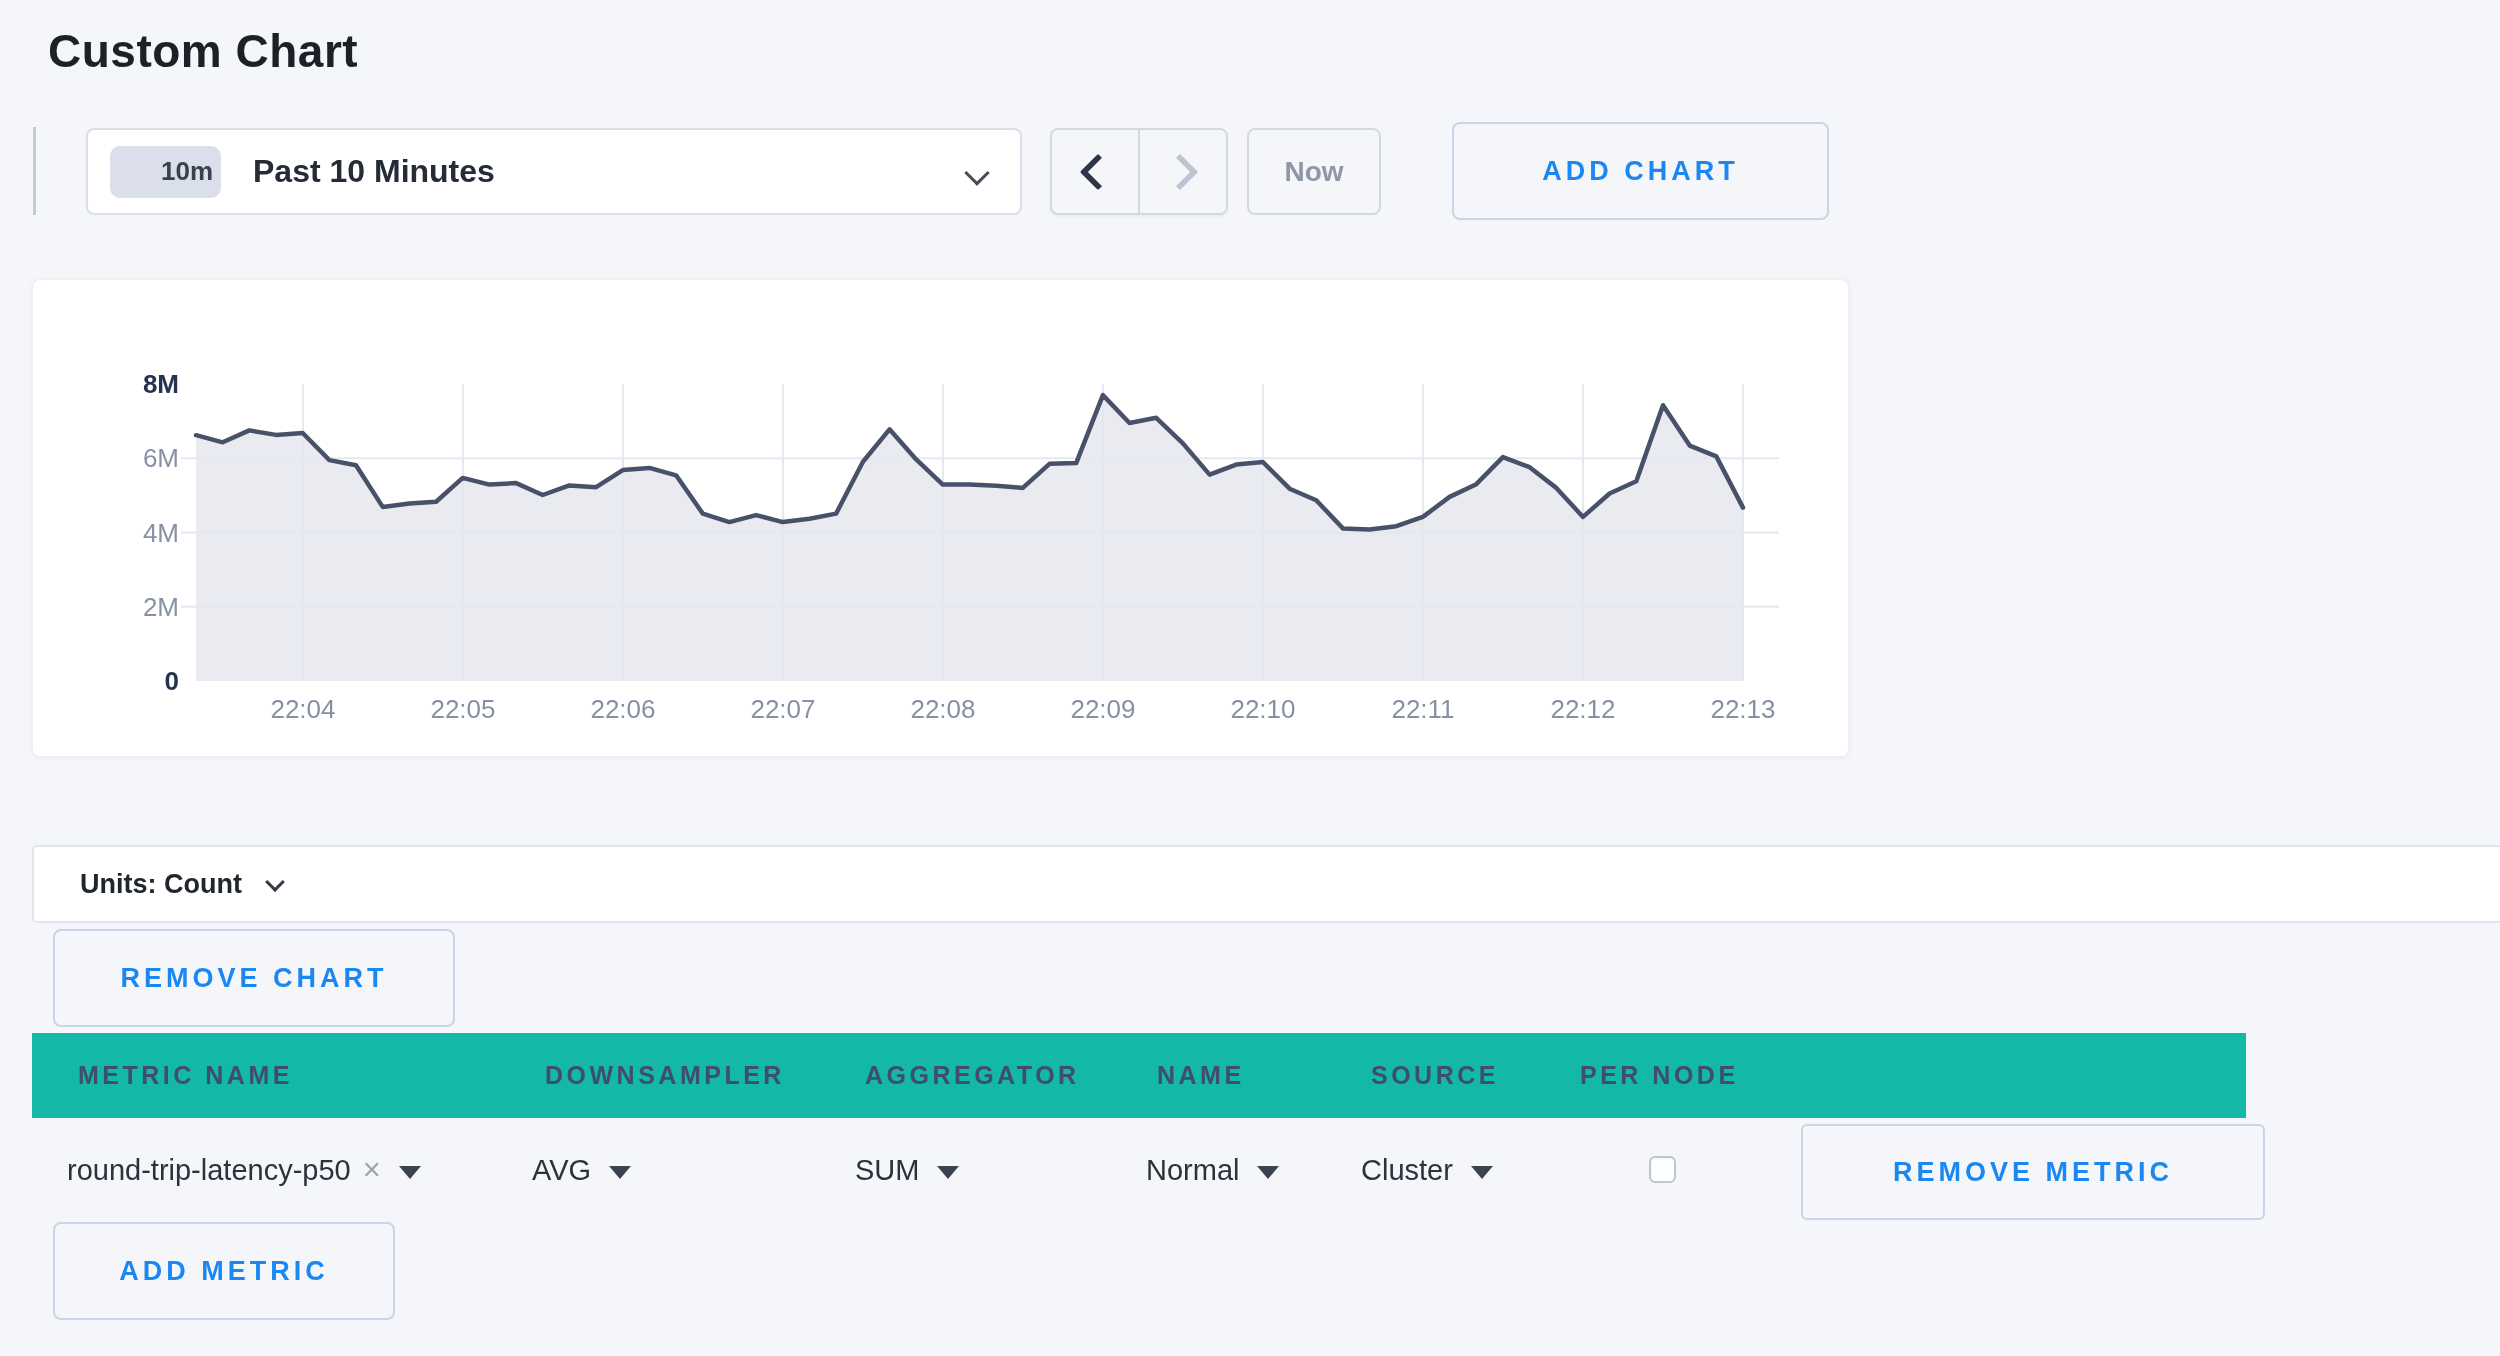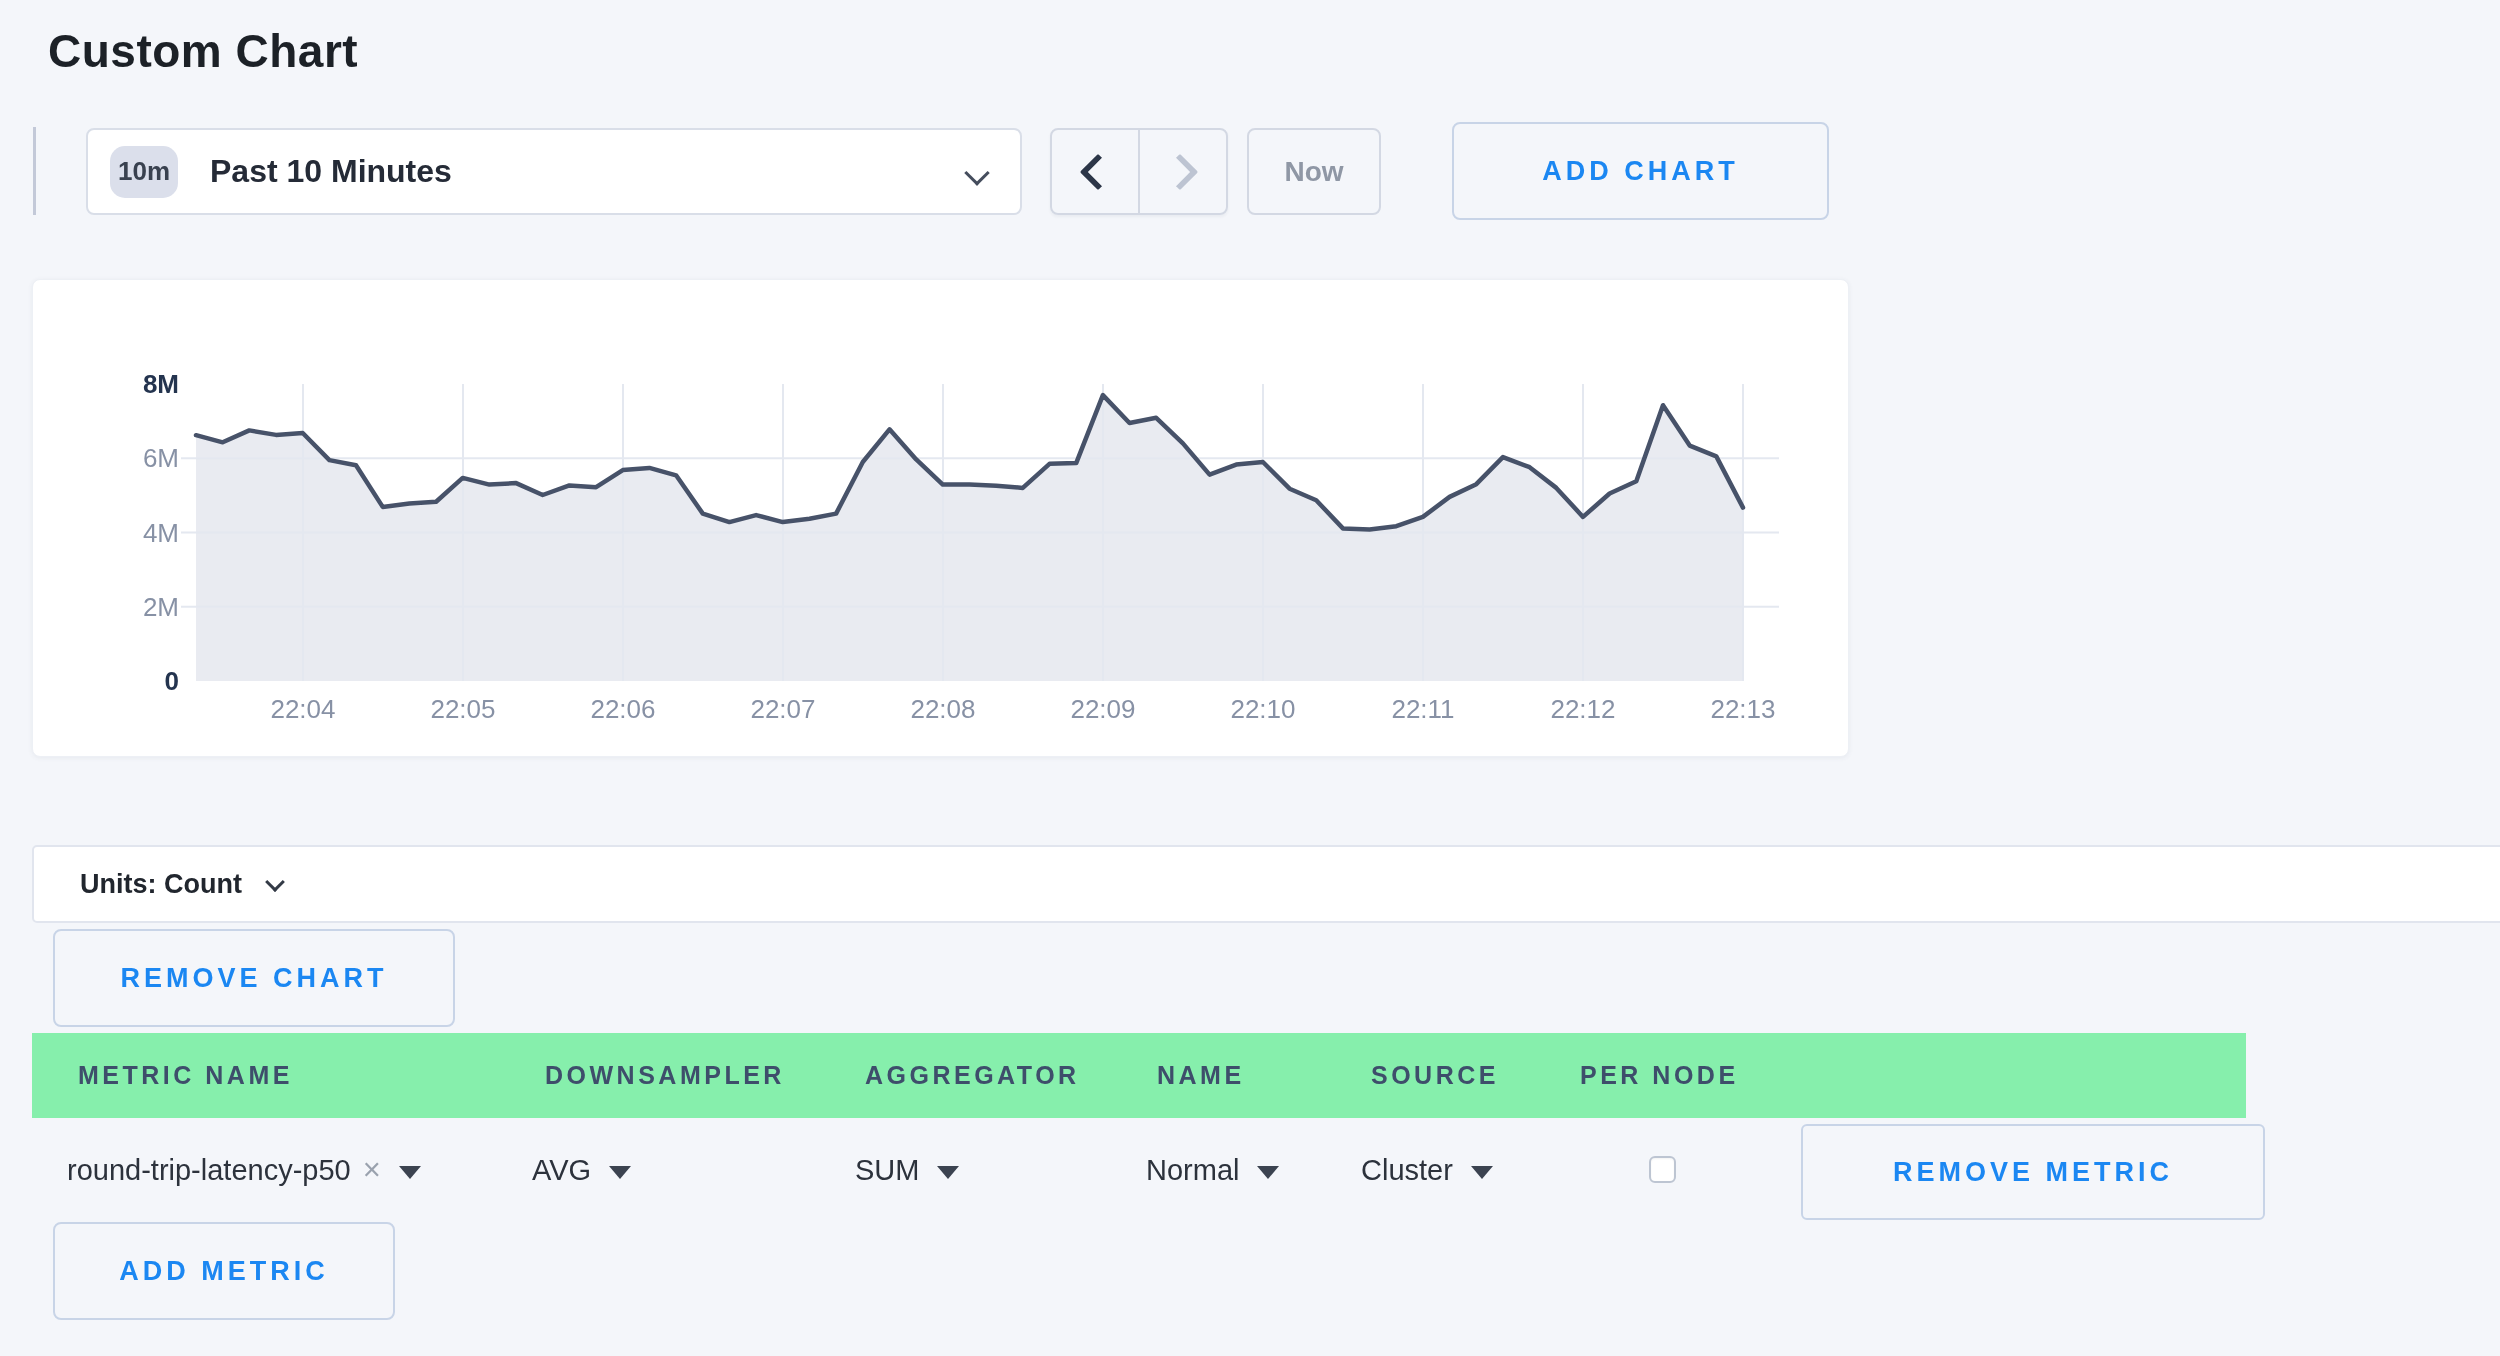--- a/index.html
+++ b/index.html
@@ -7,22 +7,22 @@
        position:relative;overflow:hidden;color:#262c38;}
   .abs{position:absolute;}
 
   
   .page-title{left:48px;top:24px;font-size:46px;font-weight:700;color:#1c2127;letter-spacing:.5px;}
 
   
   .accent-bar{left:33px;top:127px;width:3px;height:88px;background:#c3c9d8;}
   .time-dropdown{left:86px;top:128px;width:936px;height:87px;background:#fff;border:2px solid #d9dee8;
        border-radius:8px;display:flex;align-items:center;box-sizing:border-box;cursor:pointer;}
-  .time-badge{margin-left:22px;width:68px;height:52px;background:#dbdfeb;border-radius:15px;
-       display:flex;align-items:center;justify-content:center;font-size:26px;font-weight:700;color:#39414f;}
+  .time-badge{margin-left:22px;width:68px;height:52px;background:#dbdfeb;border-radius:10px;
+       display:flex;align-items:center;justify-content:center;font-size:26px;font-weight:700;color:#39414f;padding-left:43px;}
   .time-label{margin-left:32px;font-size:32px;font-weight:700;color:#252b37;}
   .caret-down{width:15px;height:15px;border-right:3px solid #454d5d;border-bottom:3px solid #454d5d;
        transform:rotate(45deg);}
   .time-dropdown .caret-down{position:absolute;right:34px;top:34px;}
 
   .pager{left:1050px;top:128px;width:178px;height:87px;border:2px solid #d3d8e3;border-radius:8px;
        display:flex;box-sizing:border-box;box-shadow:0 2px 3px rgba(40,50,80,.05);}
   .pager-cell{flex:1;display:flex;align-items:center;justify-content:center;cursor:pointer;}
   .pager-cell:first-child{border-right:2px solid #d3d8e3;}
   .chev-left{width:20px;height:20px;border-left:6px solid #2c3648;border-bottom:6px solid #2c3648;
@@ -49,21 +49,21 @@
   
   .units-bar{left:32px;top:845px;width:2498px;height:78px;background:#fff;border:2px solid #e1e5ee;
        border-radius:5px;display:flex;align-items:center;box-sizing:border-box;cursor:pointer;}
   .units-label{margin-left:46px;font-size:27px;font-weight:700;color:#21262e;}
   .units-bar .caret-down{width:11px;height:11px;border-right:3px solid #333a46;border-bottom:3px solid #333a46;
        margin-left:26px;margin-top:-4px;}
 
   .remove-chart-btn{left:53px;top:929px;width:402px;height:98px;}
 
   
-  .table-header{left:32px;top:1033px;width:2214px;height:85px;background:#86efac;}
+  .table-header{left:32px;top:1033px;width:2214px;height:85px;background:#14b8a6;}
   .col-h{position:absolute;top:0;height:100%;display:flex;align-items:center;
        font-size:25px;font-weight:700;letter-spacing:3.5px;color:#3e4e6b;}
 
   .metric-row{left:32px;top:1118px;width:2214px;height:104px;}
   .cell{position:absolute;top:0;height:100%;display:flex;align-items:center;font-size:29px;color:#2c323c;}
   .tri-down{width:0;height:0;border-left:11px solid transparent;border-right:11px solid transparent;
        border-top:13px solid #3b4350;margin-left:18px;margin-top:4px;}
   .x-icon{font-size:31px;color:#9aa2ae;margin-left:12px;font-weight:400;}
   .checkbox{position:absolute;left:1617px;top:38px;width:27px;height:27px;background:#fff;
        border:2px solid #bdc5d2;border-radius:6px;box-sizing:border-box;box-shadow:inset 0 1px 2px rgba(0,0,0,.05);cursor:pointer;}

